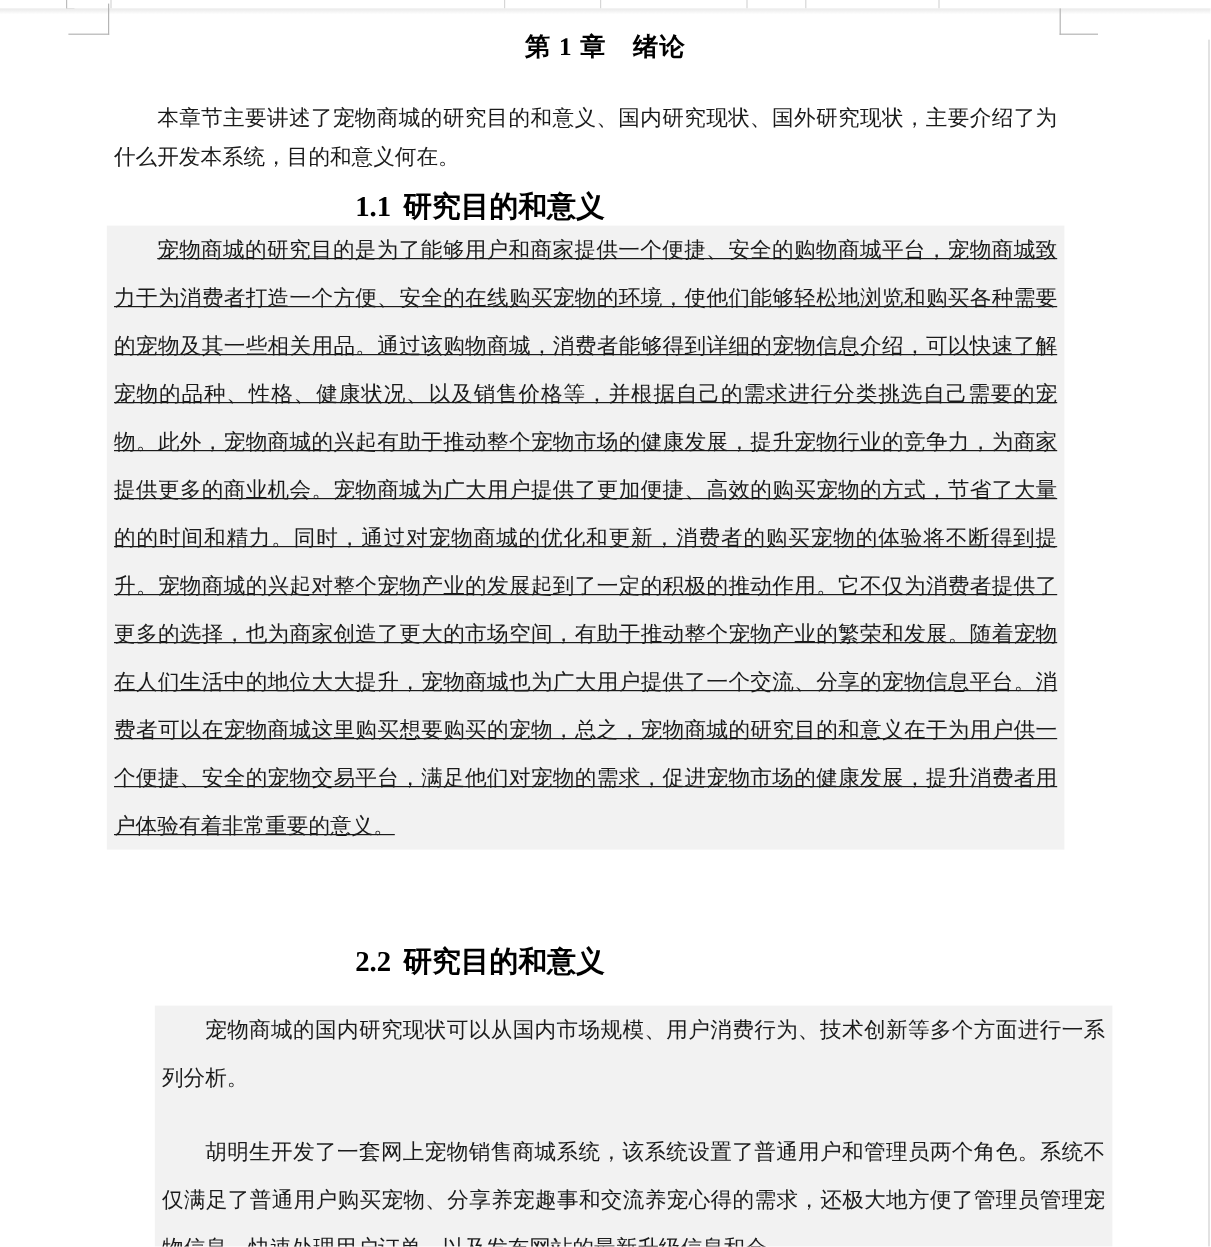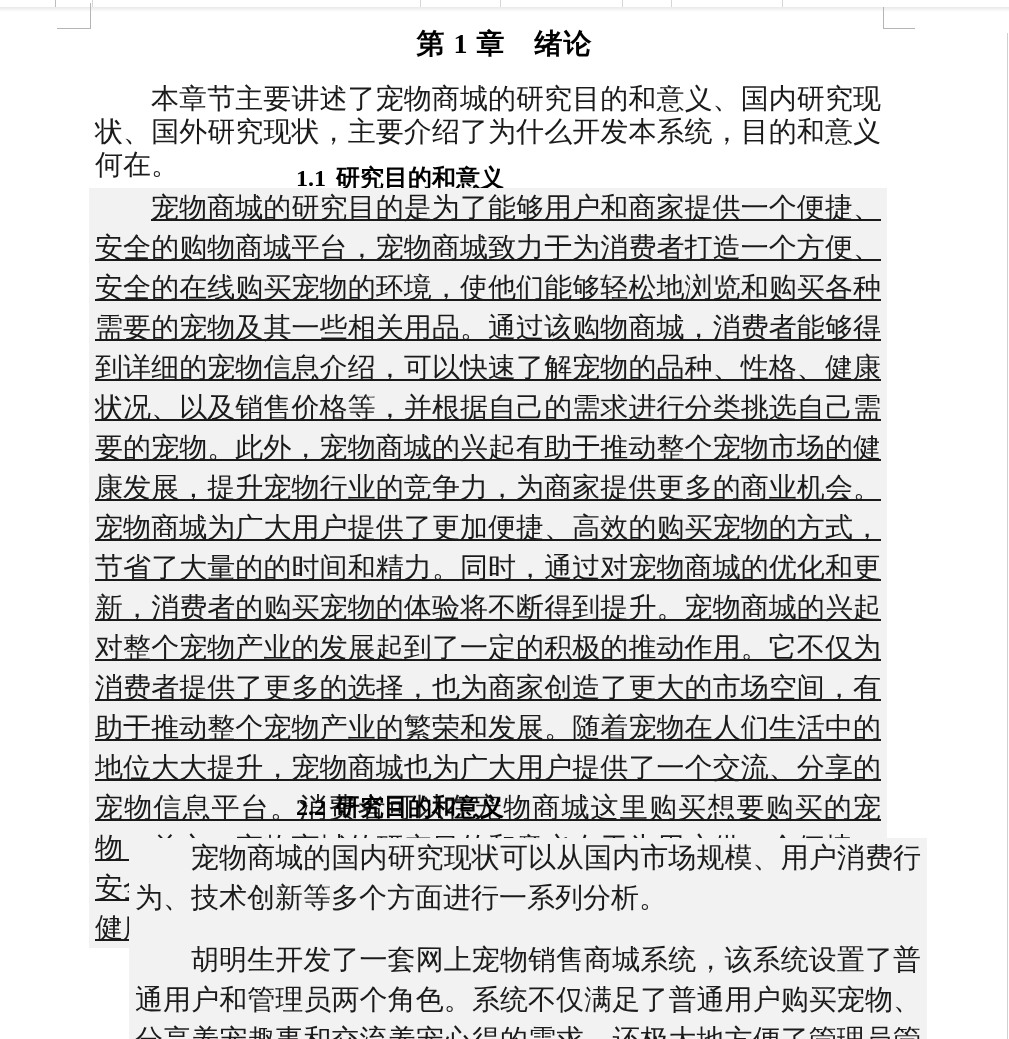--- a/index.html
+++ b/index.html
@@ -19,31 +19,31 @@
     background:linear-gradient(to bottom,#e9e9e9,#ffffff);}
   
   .crop-tl{position:absolute;left:57px;top:3px;width:33px;height:25px;
     border-right:1px solid var(--crop-mark,#b5b5b5);border-bottom:1px solid var(--crop-mark,#b5b5b5);}
   .crop-tr{position:absolute;left:883px;top:7px;width:31px;height:21px;
     border-left:1px solid var(--crop-mark,#b5b5b5);border-bottom:1px solid var(--crop-mark,#b5b5b5);}
   .page-edge-right{position:absolute;right:1px;top:33px;bottom:0;width:1px;background:#cfcfcf;}
 
   .chapter-title{
     position:absolute;left:0;top:25px;width:1009px;
-    text-align:center;font-size:28px;font-weight:bold;color:#000;
+    text-align:center;font-size:21px;font-weight:bold;color:#000;
     letter-spacing:1px;white-space:pre;
   }
   .para{
-    font-size:28px;text-align:justify;text-indent:2em;
+    font-size:18px;text-align:justify;text-indent:2em;
     color:var(--text,#1b1b1b);
   }
   .intro{position:absolute;left:95px;top:82px;width:786px;line-height:33px;}
   .sec-heading{
     position:absolute;left:0;width:800px;text-align:center;
-    font-weight:bold;color:#000;font-size:24px;line-height:44px;
+    font-weight:bold;color:#000;font-size:24px;line-height:34px;
   }
   .sec-heading .num{font-family:"Liberation Serif","DejaVu Serif",serif;margin-right:10px;}
   .sec-heading .txt{font-family:"Liberation Sans","DejaVu Sans",sans-serif;}
   .h-1-1{top:156px;}
   .h-1-2{top:785px;}
   .shaded{
     position:absolute;left:89px;width:798px;
     background:var(--shading,#f2f2f2);
   }
   .shaded .para{margin:0 auto;width:786px;line-height:40px;}

